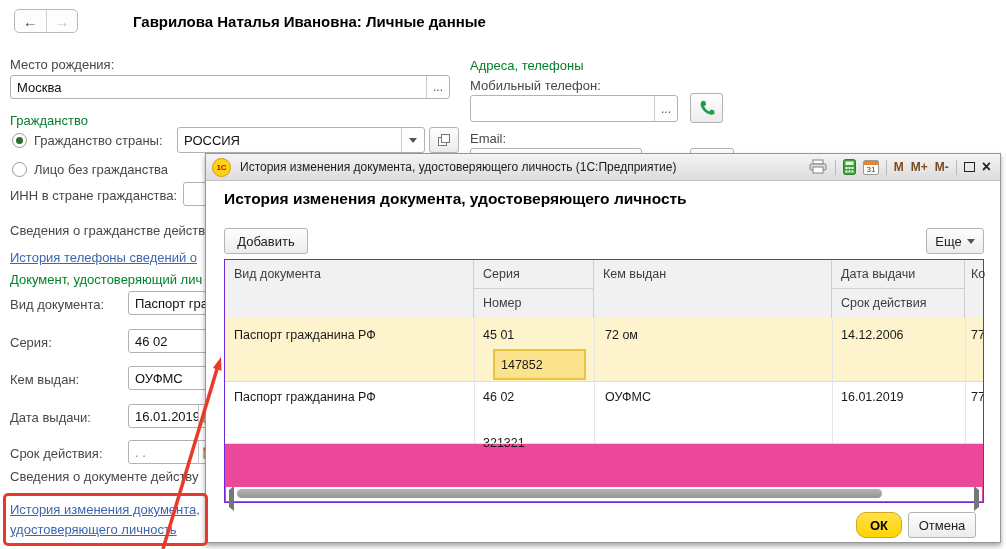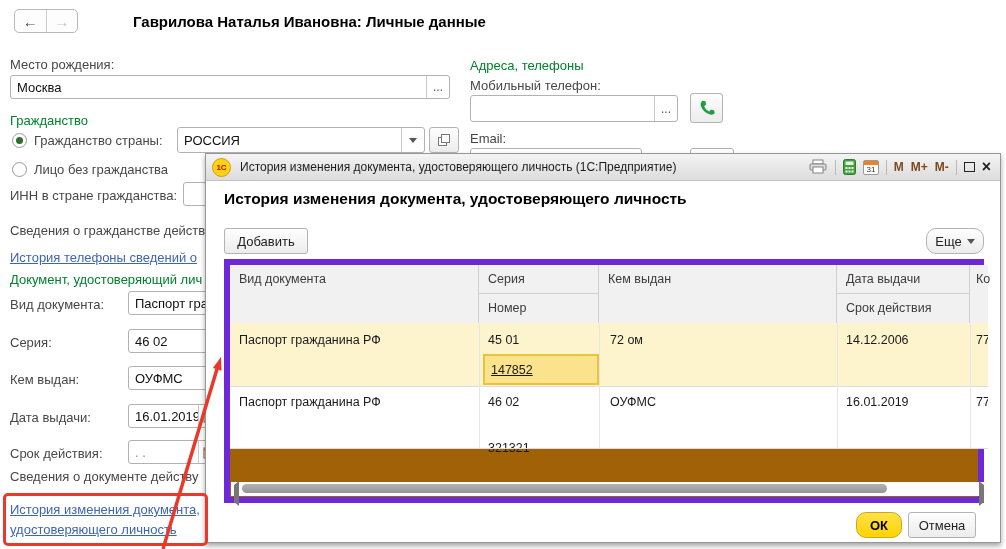--- a/index.html
+++ b/index.html
@@ -25,21 +25,21 @@
          box-shadow:0 3px 5px rgba(0,0,0,.35);}
   .titlebar{position:absolute;left:0;top:0;right:0;height:26px;background:linear-gradient(#f4f4f4,#dcdcdc);
             border-bottom:1px solid #c2c2c2;display:flex;align-items:center;}
   .titlebar .ttl{font-size:12px;color:#1c1c1c;margin-left:9px;white-space:nowrap;}
   .tb-icons{margin-left:auto;display:flex;align-items:center;gap:7px;padding-right:9px;}
   .tb-sep{width:1px;height:15px;background:#b9b9b9;}
   .mem{font-size:12px;font-weight:700;color:#7c4a21;cursor:pointer;}
   .logo1c{width:17px;height:17px;margin-left:6px;border-radius:50%;background:#ffd117;border:1px solid #d89c00;
           display:flex;align-items:center;justify-content:center;font-size:8px;font-weight:700;color:#d20000;}
   .heading{font-size:15.5px;font-weight:700;color:#000;white-space:nowrap;}
-  .tbl{left:18px;top:105px;width:760px;height:244px;border:6px solid #6d28d9;background:#a16207;}
+  .tbl{left:18px;top:105px;width:760px;height:244px;border:1px solid #6d28d9;background:#ec4899;}
   .th{background:#f1f1f1;font-size:12.5px;color:#3c3c3c;padding:7px 0 0 9px;border-right:1px solid #cfcfcf;}
   .cell{font-size:12.5px;color:#1a1a1a;white-space:nowrap;overflow:hidden;}
   .gridv{width:1px;background:#e6e6e6;}
   .gridh{height:1px;background:#dcdcdc;}
   .selcell{border:2px solid #e9c43b;background:#fbe38e;display:flex;align-items:center;
            font-size:12.5px;color:#1a1a1a;padding-left:6px;}
   .sb-track{left:1px;bottom:1px;width:756px;height:14px;background:#fdfdfd;display:block;}
   .sb-thumb{left:11px;top:2px;width:645px;height:9px;border-radius:4.5px;background:linear-gradient(#b4b4b4,#959595);}
   .okbtn{background:linear-gradient(#ffe14a,#ffd400);border:1px solid #cfa61c;border-radius:10px;
          font-size:13px;font-weight:700;color:#000;display:flex;align-items:center;justify-content:center;cursor:pointer;}
@@ -208,21 +208,21 @@
         <div class="tb-sep"></div>
         <div style="width:11px;height:10px;border:1.5px solid #222;box-sizing:border-box;"></div>
         <div style="font-size:16px;font-weight:700;color:#222;line-height:14px;">×</div>
       </div>
     </div>
 
     <div class="abs heading" style="left:18px;top:36px;">История изменения документа, удостоверяющего личность</div>
 
     <div class="abs btn" style="left:18px;top:74px;width:84px;height:26px;">Добавить</div>
 
-    <div class="abs btn" style="left:720px;top:74px;width:58px;height:26px;gap:5px;border-radius:10px;">
+    <div class="abs btn" style="left:720px;top:74px;width:58px;height:26px;gap:5px;">
       <span>Еще</span>
       <span class="tri-down"></span>
     </div>
 
     <div class="abs tbl">
 
       <div class="abs" style="left:0;top:0;width:758px;height:58px;background:#f1f1f1;border-bottom:1px solid #c6c6c6;"></div>
       <div class="abs th" style="left:0;top:0;width:249px;height:58px;">Вид документа</div>
       <div class="abs th" style="left:249px;top:0;width:120px;height:29px;border-bottom:1px solid #cfcfcf;">Серия</div>
       <div class="abs th" style="left:249px;top:29px;width:120px;height:29px;">Номер</div>
@@ -230,21 +230,21 @@
       <div class="abs th" style="left:607px;top:0;width:133px;height:29px;border-bottom:1px solid #cfcfcf;">Дата выдачи</div>
       <div class="abs th" style="left:607px;top:29px;width:133px;height:29px;">Срок действия</div>
       <div class="abs th" style="left:740px;top:0;width:18px;height:58px;border-right:none;padding-left:6px;">Ко</div>
 
       <div class="abs" style="left:0;top:58px;width:758px;height:63px;background:#fdf3cd;"></div>
       <div class="abs cell" style="left:9px;top:68px;width:232px;">Паспорт гражданина РФ</div>
       <div class="abs cell" style="left:258px;top:68px;width:104px;">45 01</div>
       <div class="abs cell" style="left:380px;top:68px;width:220px;">72 ом</div>
       <div class="abs cell" style="left:616px;top:68px;width:116px;">14.12.2006</div>
       <div class="abs cell" style="left:746px;top:68px;width:12px;">77</div>
-      <div class="abs selcell" style="left:253px;top:89px;width:116px;height:31px;text-decoration:underline;">147852</div>
+      <div class="abs selcell" style="left:268px;top:89px;width:93px;height:31px;">147852</div>
 
       <div class="abs gridh" style="left:0;top:121px;width:758px;"></div>
 
       <div class="abs" style="left:0;top:122px;width:758px;height:61px;background:#fff;"></div>
       <div class="abs cell" style="left:9px;top:130px;width:232px;">Паспорт гражданина РФ</div>
       <div class="abs cell" style="left:258px;top:130px;width:104px;">46 02</div>
       <div class="abs cell" style="left:258px;top:160px;width:104px;margin-top:16px;">321321</div>
       <div class="abs cell" style="left:380px;top:130px;width:220px;">ОУФМС</div>
       <div class="abs cell" style="left:616px;top:130px;width:116px;">16.01.2019</div>
       <div class="abs cell" style="left:746px;top:130px;width:12px;">77</div>

